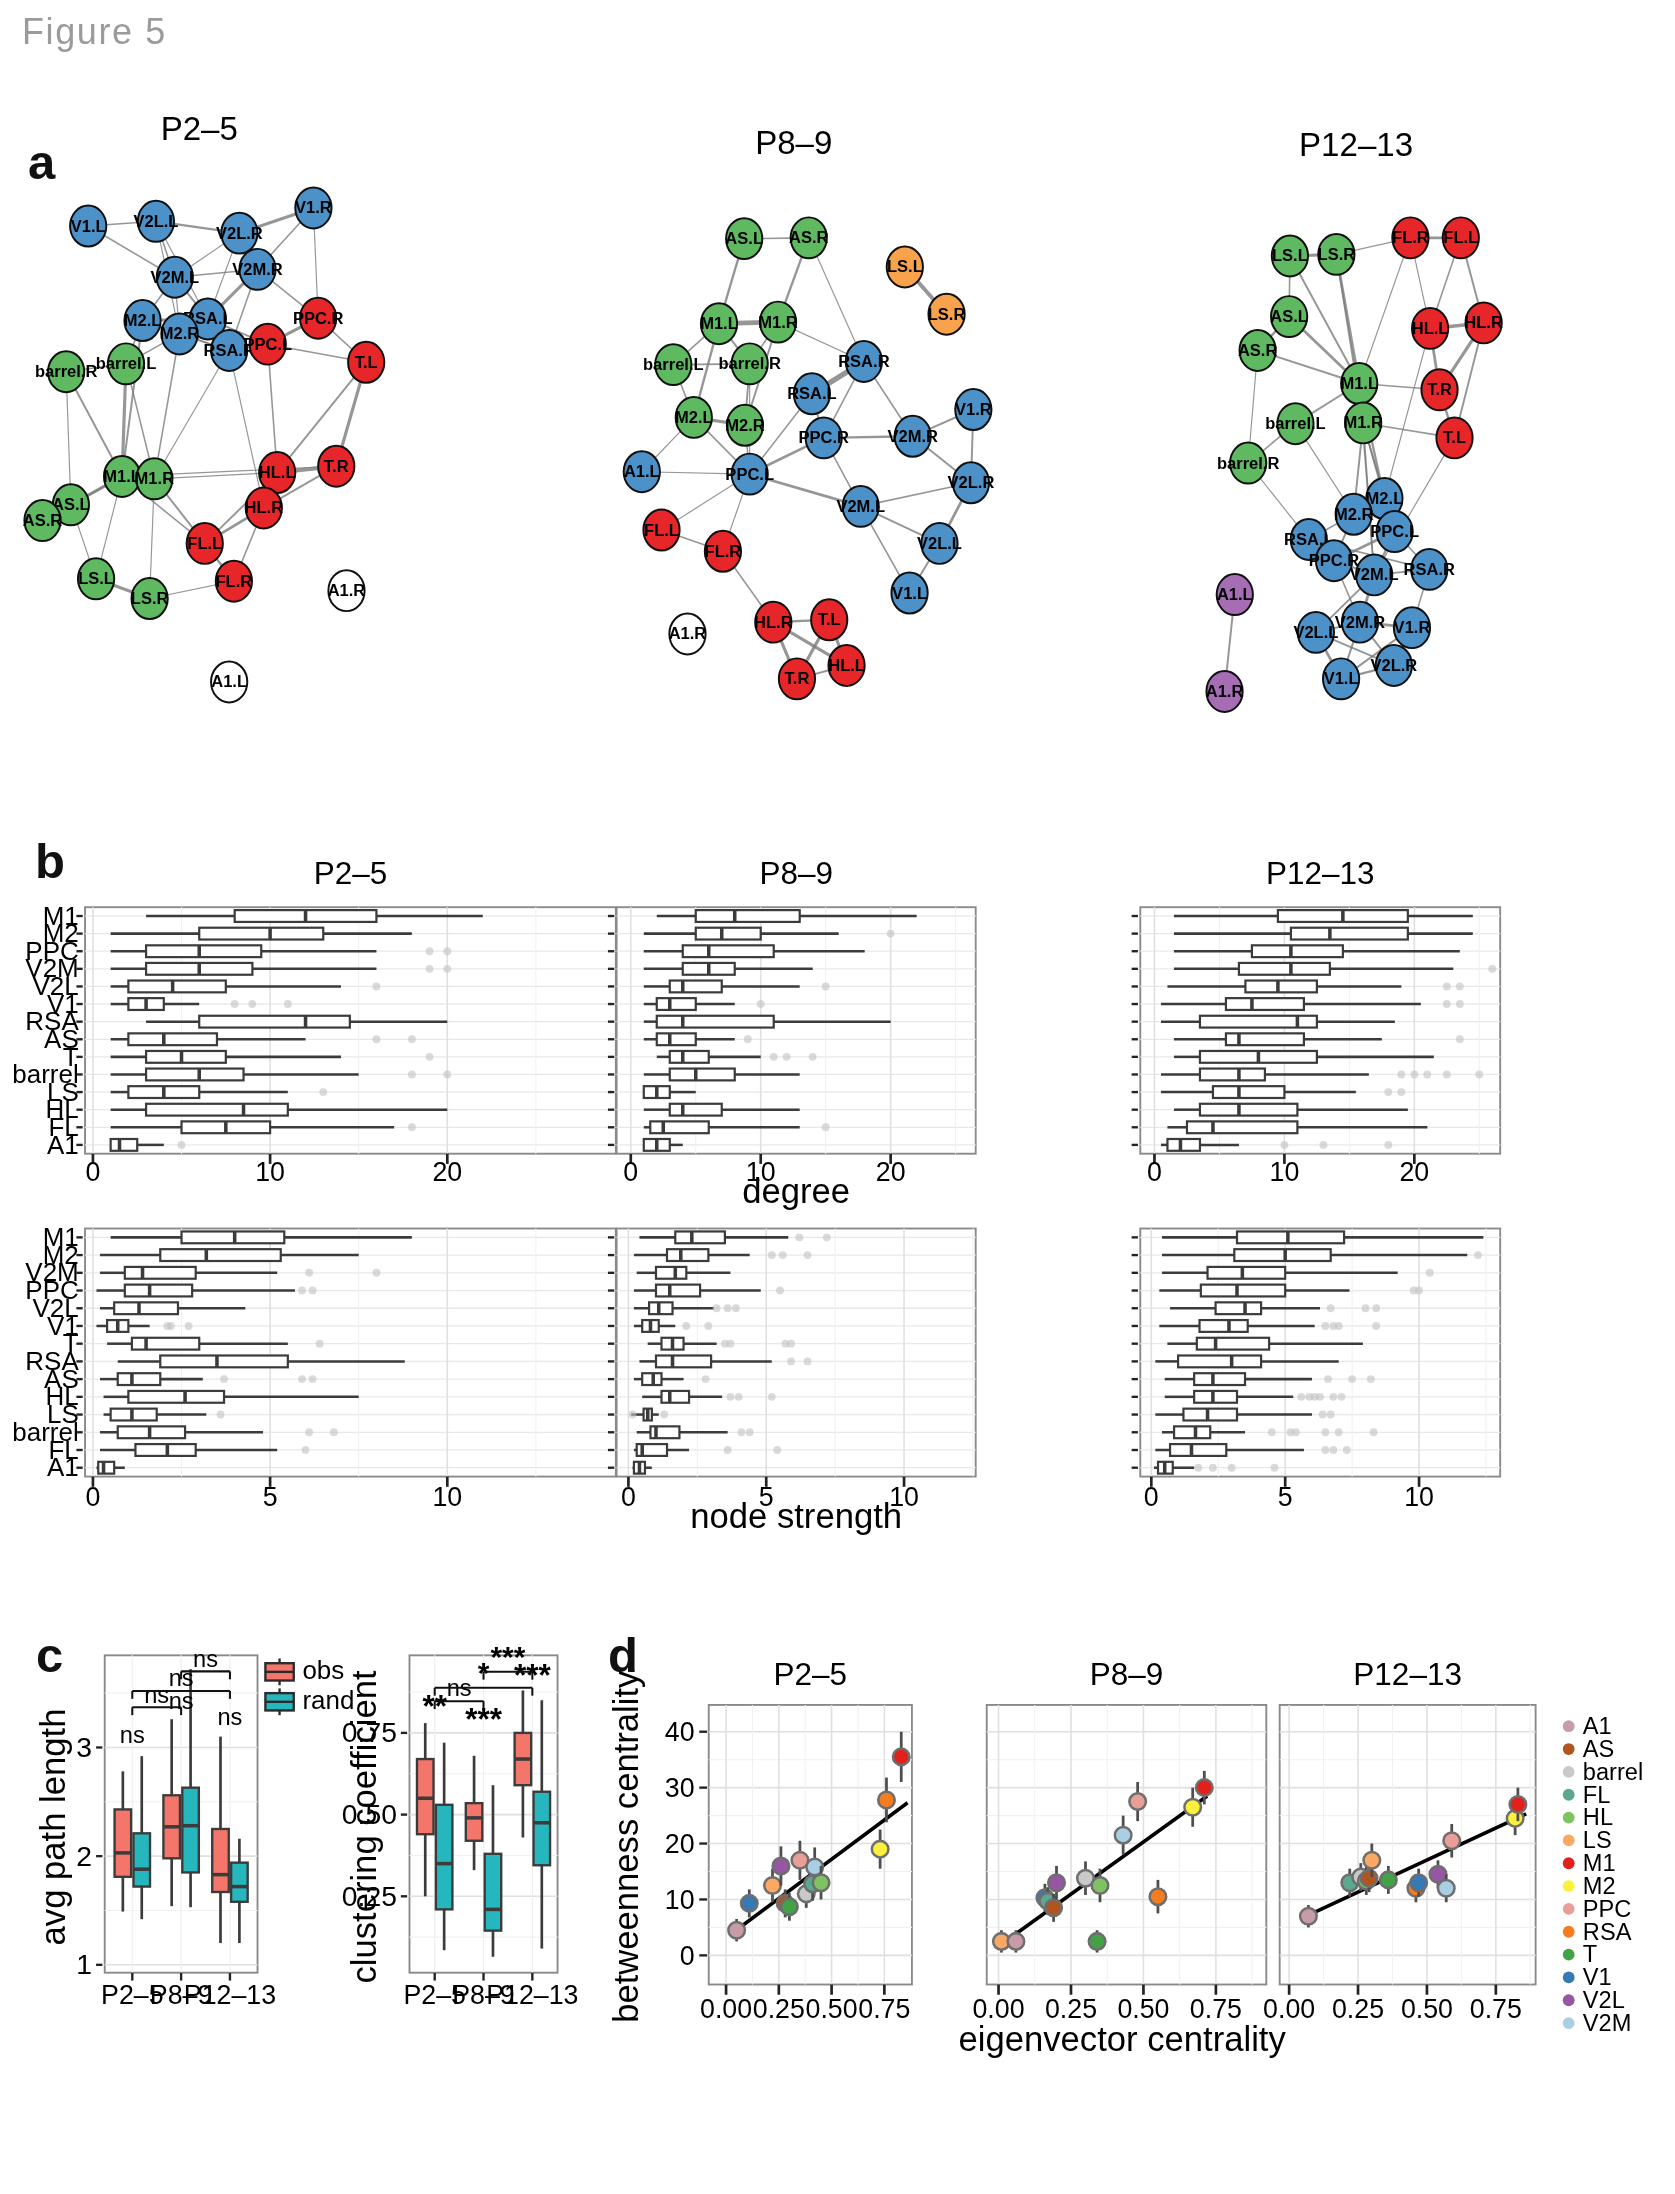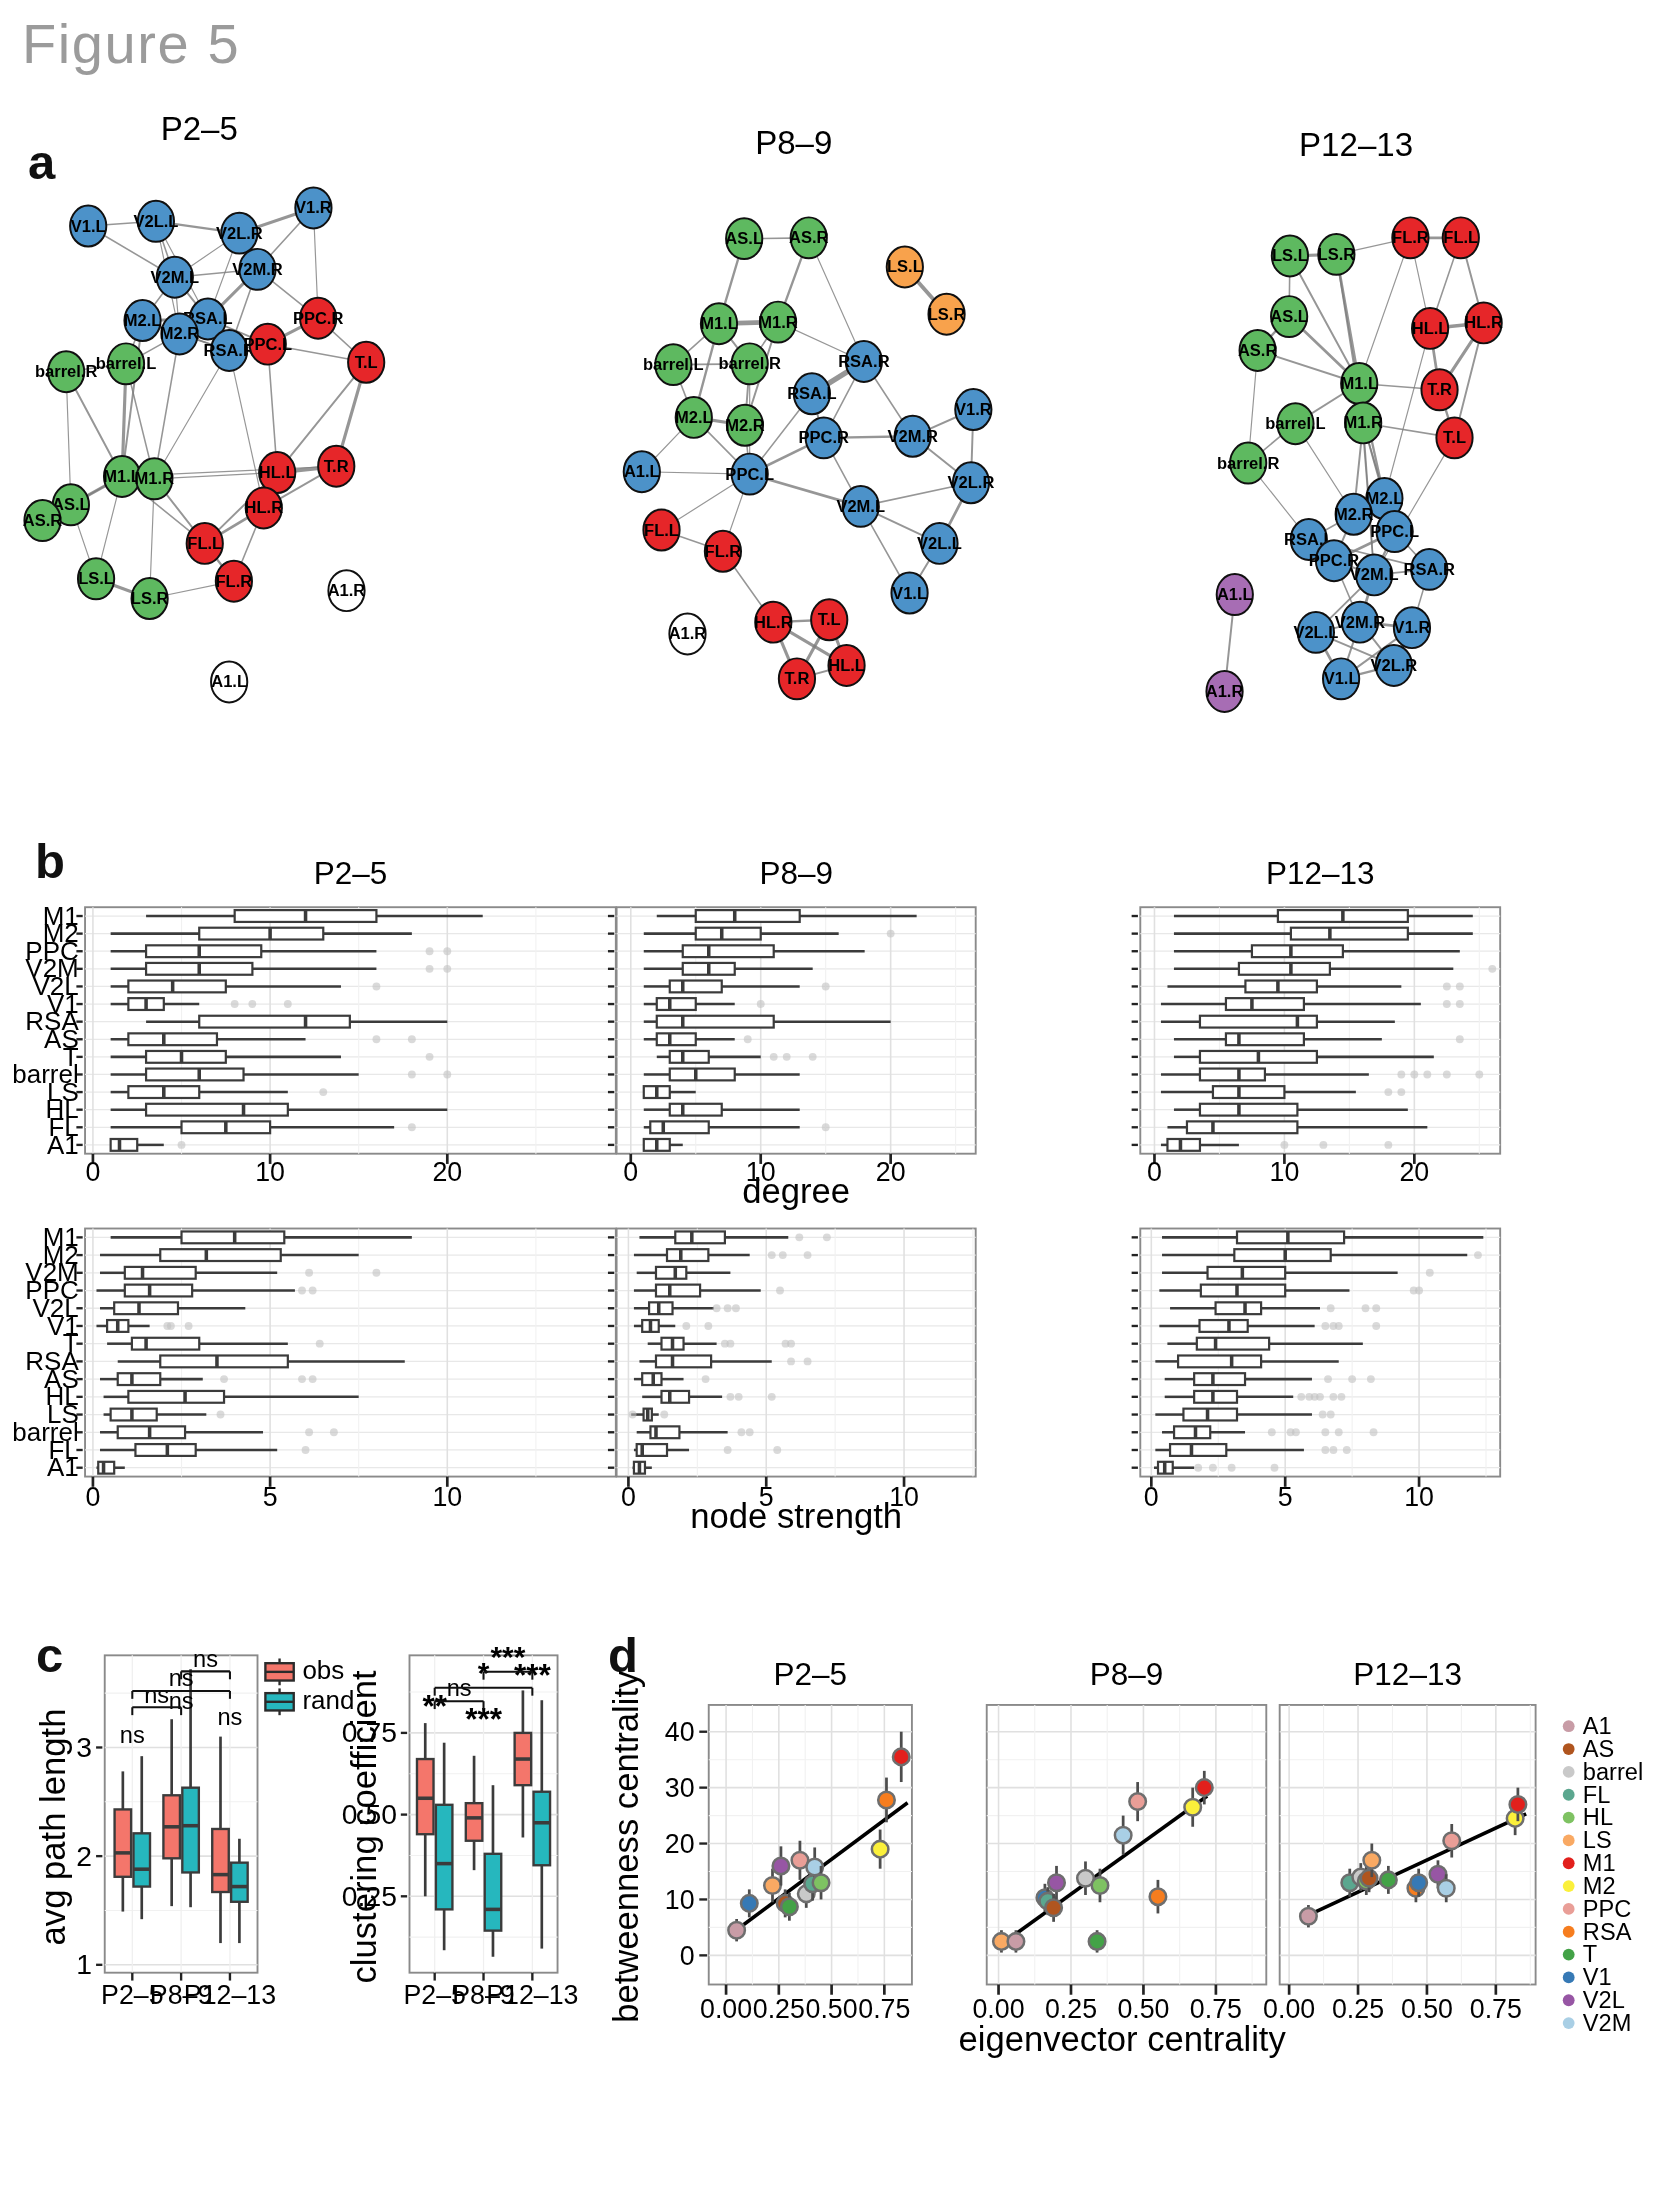--- a/index.html
+++ b/index.html
@@ -1,20 +1,20 @@
 <!DOCTYPE html>
 <html style="font-size:12.6px"><head>
 <meta charset="utf-8">
 <style>
   html,body{margin:0;padding:0;background:#fff;}
   #page{position:relative;width:1675px;height:2194px;background:#ffffff;overflow:hidden;
         font-family:"Liberation Sans",sans-serif;}
   #fig{position:absolute;left:0;top:0;}
   svg text{font-family:"Liberation Sans",sans-serif;}
-  .fig-label{position:absolute;left:22px;top:11px;font-size:56px;color:#9b9b9b;letter-spacing:1.6px;}
+  .fig-label{position:absolute;left:22px;top:11px;font-size:36px;color:#9b9b9b;letter-spacing:1.6px;}
   .pl{position:absolute;font-size:49px;font-weight:bold;color:#111;}
   #pl-a{left:28px;top:134px;}
   #pl-b{left:35px;top:833px;}
   #pl-c{left:36px;top:1627px;}
   #pl-d{left:608px;top:1627px;}
 </style>
 </head>
 <body>
 
 <div id="page">

